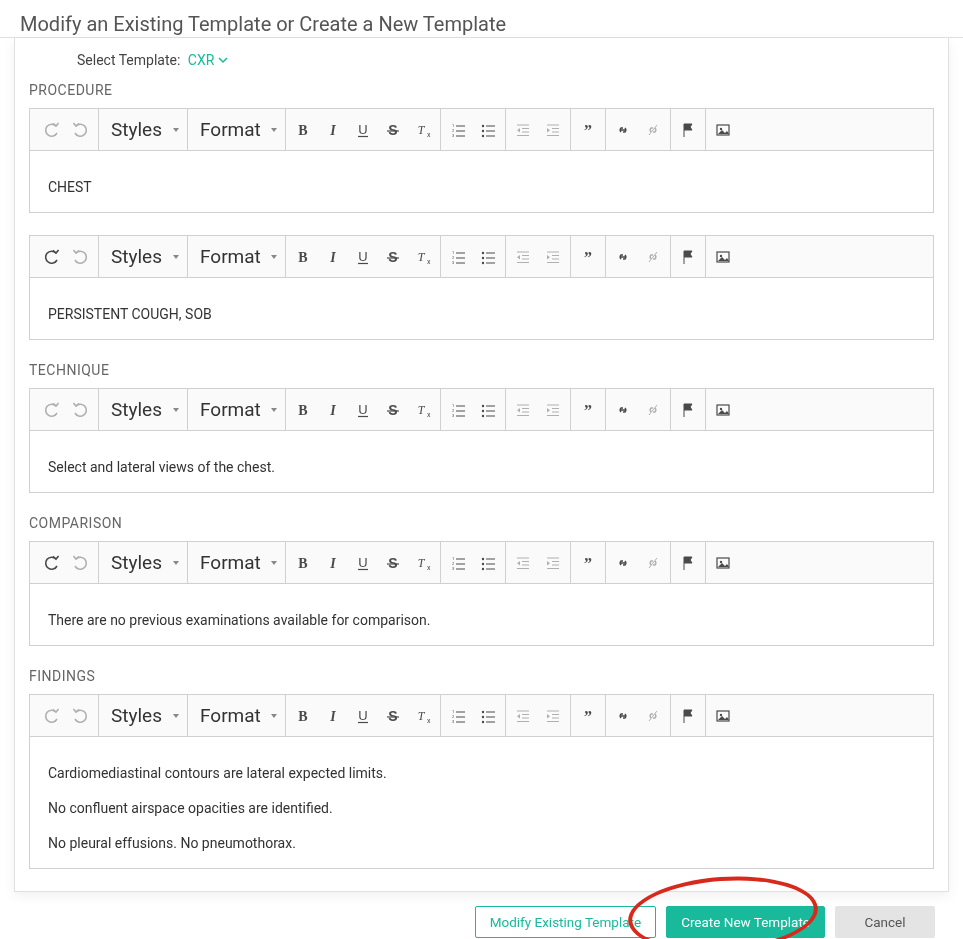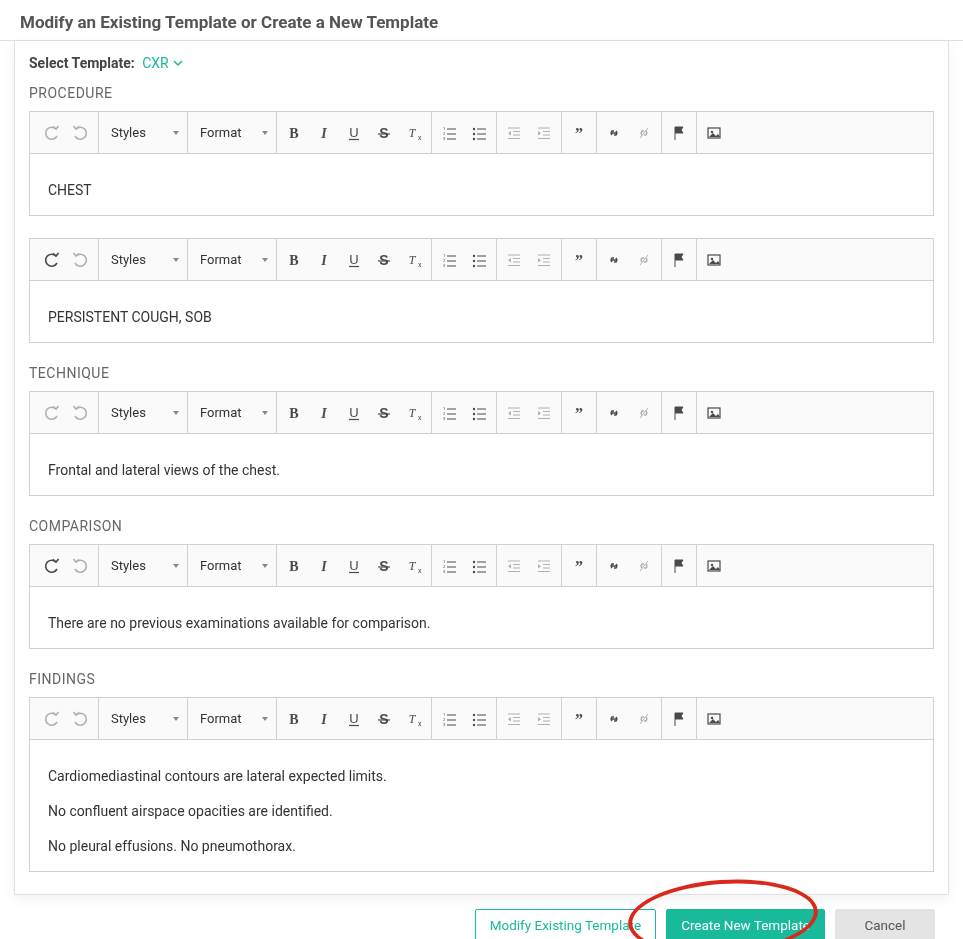--- a/index.html
+++ b/index.html
@@ -5,40 +5,40 @@
   * { box-sizing: border-box; }
   body {
     margin: 0;
     font-family: -apple-system, BlinkMacSystemFont, "Segoe UI", Roboto, Arial, sans-serif;
     background: #fff;
     font-size: 13px;
     color: #333;
     width: 963px;
   }
   .page-title {
-    padding: 12px 20px 8px 20px;
-    font-size: 17px;
-    font-weight: 700;
+    padding: 12px 20px 1px 20px;
+    font-size: 20px;
+    font-weight: 400;
     color: #555;
     border-bottom: 1px solid #e0e0e0;
   }
   .panel {
     margin: 0 14px 0 14px;
     border: 1px solid #e0e0e0;
     border-top: none;
     background: #fff;
     box-shadow: 0 4px 12px rgba(0,0,0,0.06);
     padding: 14px 14px 0 14px;
   }
   .select-row {
     padding: 0 0 14px 0;
     font-size: 14px;
     color: #444;
   }
-  .select-label { font-weight: 700; }
+  .select-label { font-weight: 400; margin-left: 48px; }
   .select-value {
     color: #18ba9b;
     cursor: pointer;
     display: inline-flex;
     align-items: center;
     gap: 4px;
     margin-left: 4px;
   }
   .select-value svg { width: 10px; height: 10px; }
   .section-label {
@@ -81,21 +81,21 @@
   }
   .tb-btn.disabled { color: #b0b0b0; cursor: default; }
   .tb-btn svg { width: 16px; height: 16px; display: block; }
   .tb-dd {
     display: flex;
     align-items: center;
     height: 30px;
     padding: 0 6px 0 10px;
     cursor: pointer;
     color: #333;
-    font-size: 13px;
+    font-size: 19px;
     gap: 10px;
     min-width: 84px;
   }
   .tb-dd-caret {
     width: 0; height: 0;
     border-left: 3px solid transparent;
     border-right: 3px solid transparent;
     border-top: 4px solid #888;
     margin-left: auto;
   }
@@ -515,21 +515,21 @@
             </div>
             <div class="tb-group">
               <span class="tb-btn">
                 <svg viewBox="0 0 16 16">
                   <use href="#ic-image"></use>
                 </svg>
               </span>
             </div>
           </div>
           <div class="editor-content" contenteditable="true" style="">
-            <p>Frontal and lateral views of the chest.</p>
+            <p>Select and lateral views of the chest.</p>
           </div>
         </div>
       </div>
       <div>
         <div class="section-label">COMPARISON</div>
         <div class="editor">
           <div class="toolbar">
             <div class="tb-group">
               <span class="tb-btn">
                 <svg viewBox="0 0 16 16">

